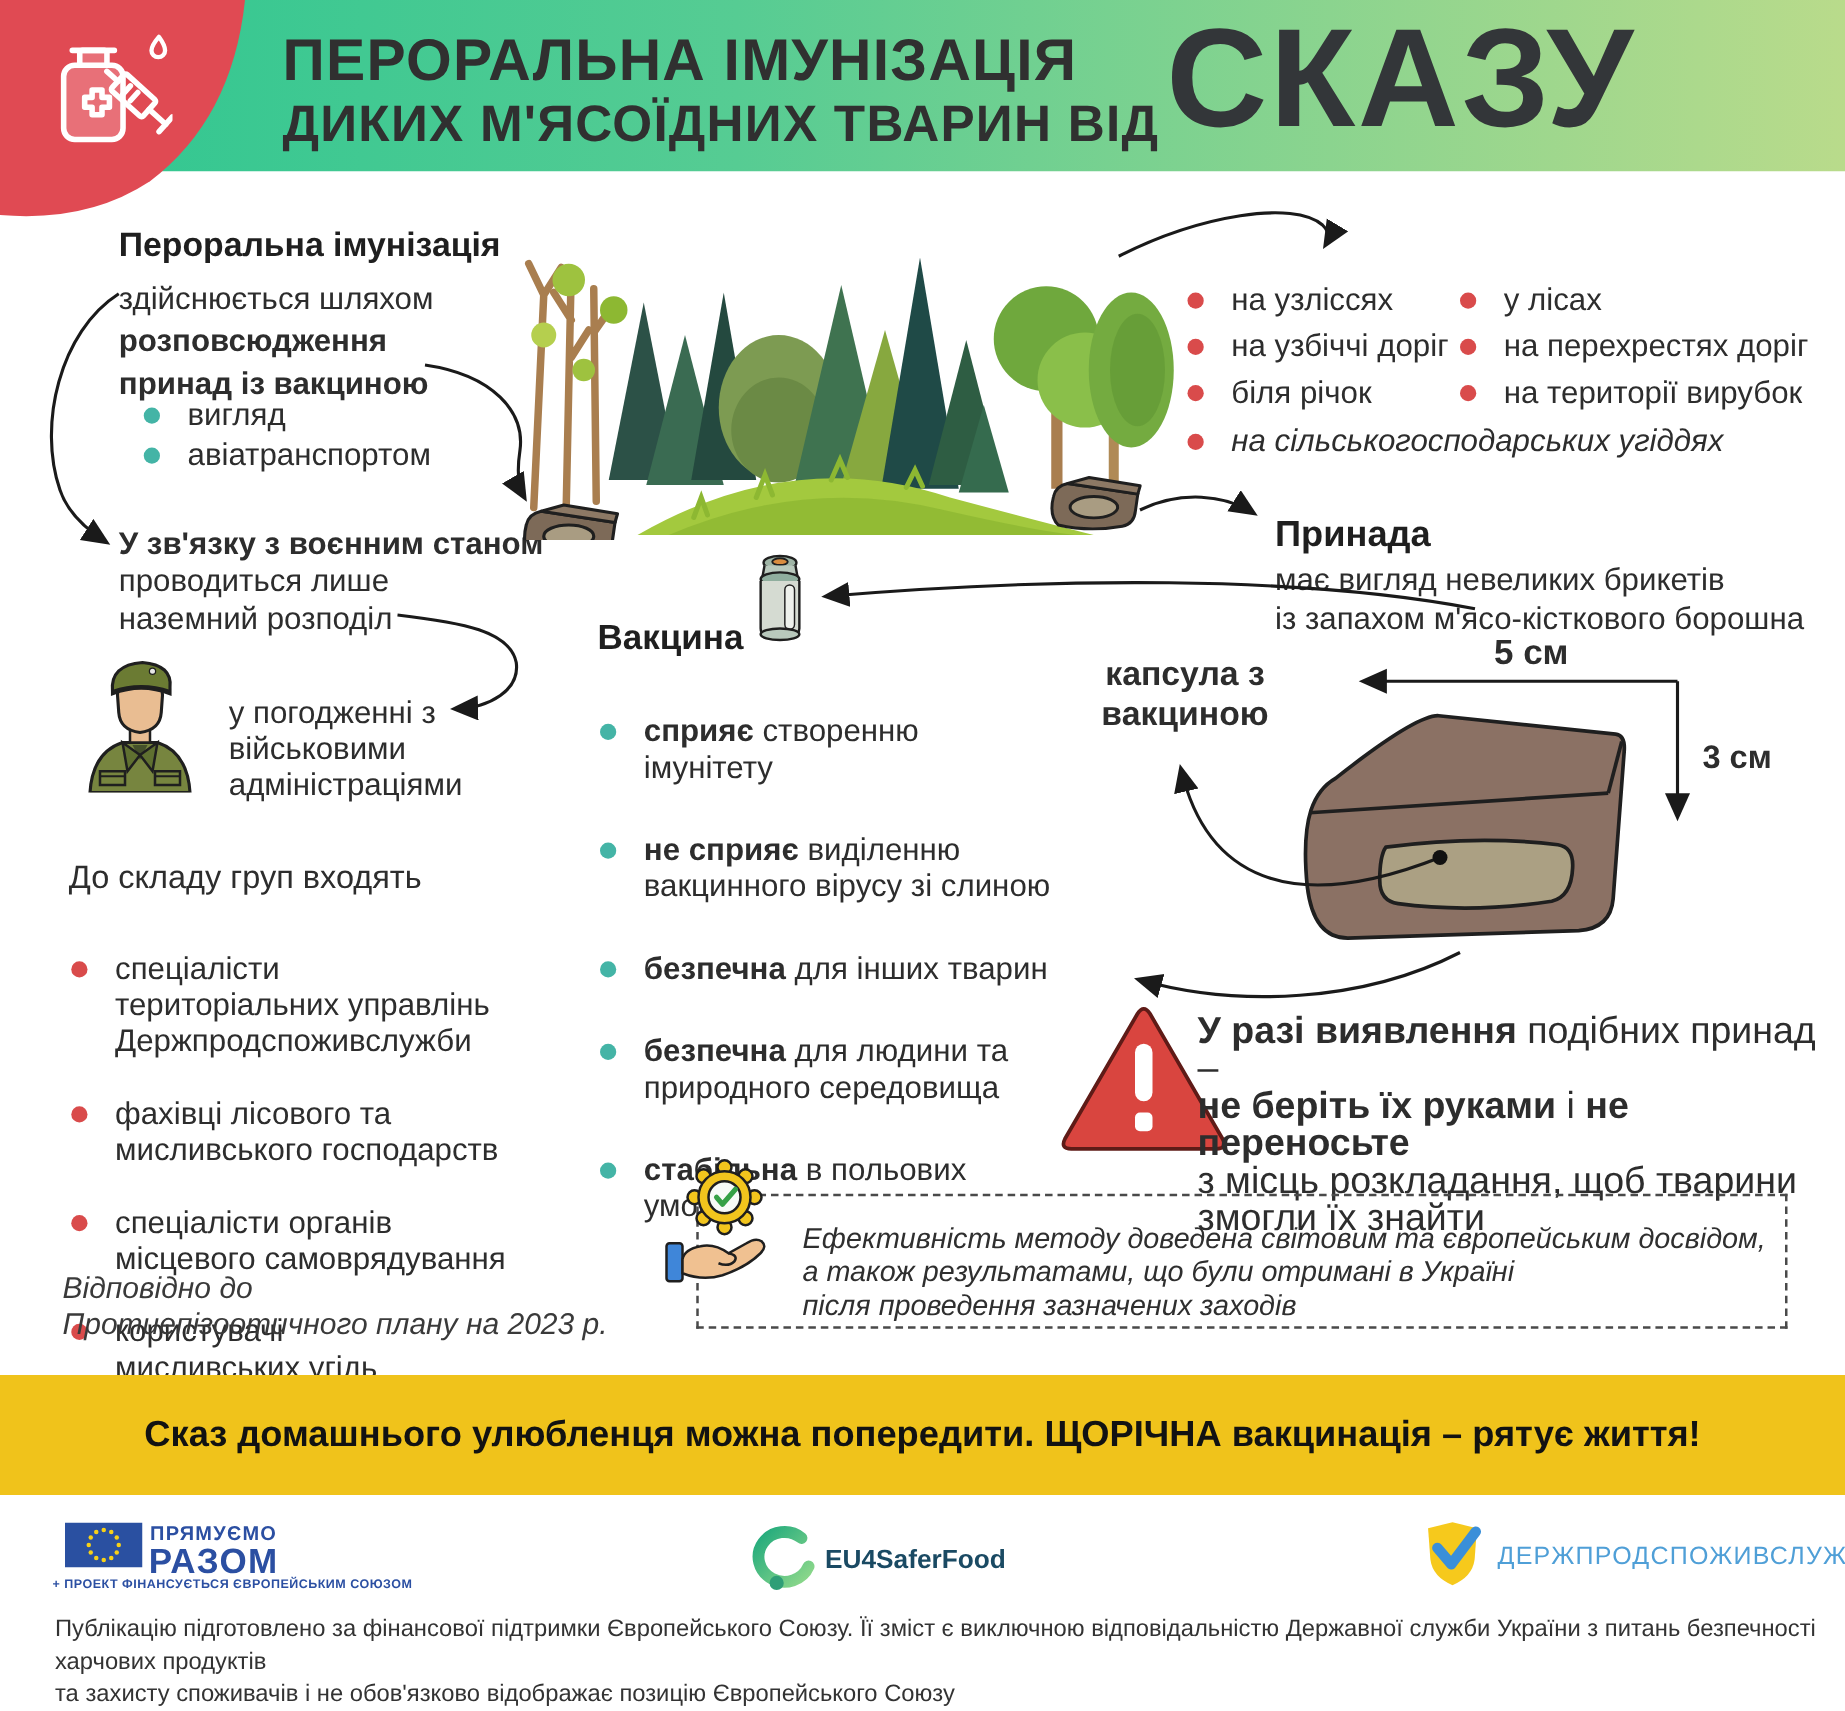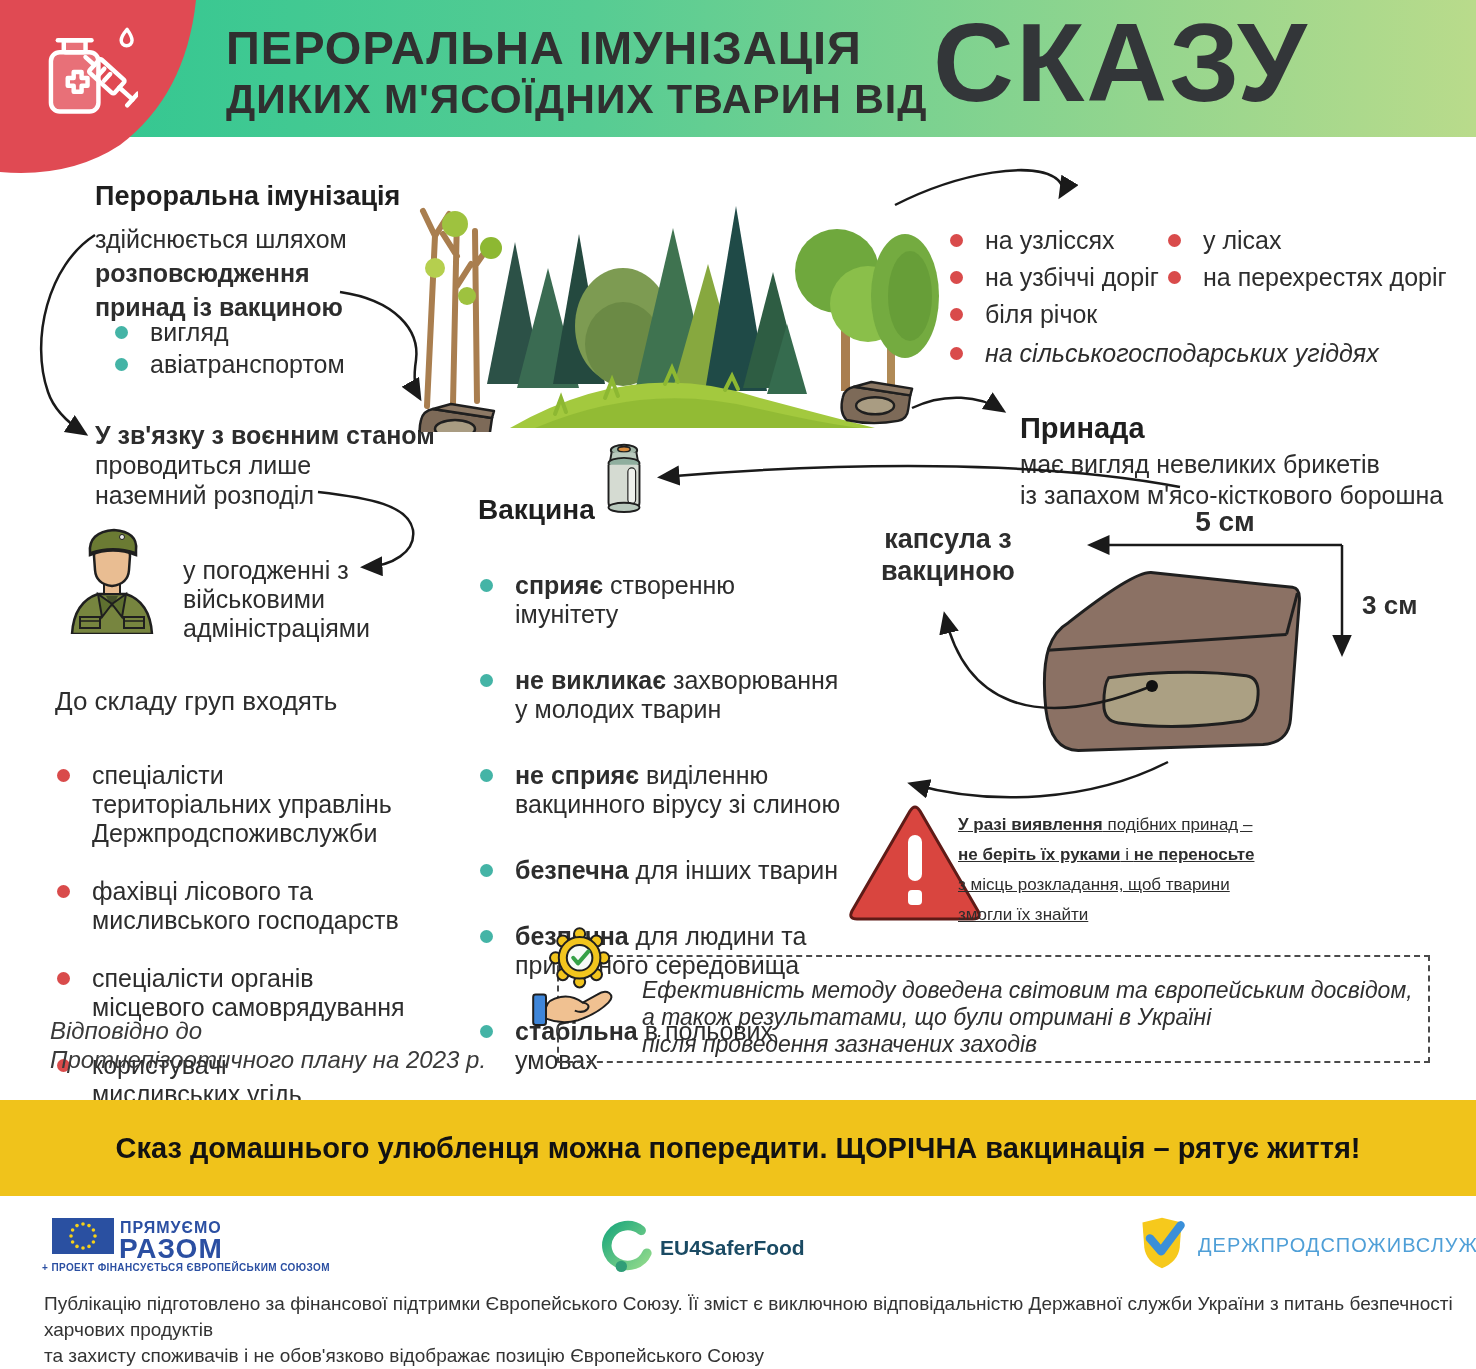--- a/index.html
+++ b/index.html
@@ -169,39 +169,38 @@
     <path d="M11,29 L11,78 Q11,86 22,87 L40,87 Q51,86 51,78 L51,29" fill="#d5dbd2" stroke="#1f1f1f" stroke-width="2.5"></path>
     <rect x="36" y="33" width="10" height="46" rx="5" fill="#eef1ec" stroke="#1f1f1f" stroke-width="1.5"></rect>
     <ellipse cx="31" cy="84" rx="20" ry="6" fill="#b9c9bd" stroke="#1f1f1f" stroke-width="2.5"></ellipse>
   </svg>
 
   <div class="abs hd" style="left:478px;top:494px;">Вакцина</div>
 
   <ul class="abs blist teal t25 pre" style="left:478px;top:542px;width:380px;">
     <li style="margin-bottom:8px;"><span class="b">сприяє</span><span> створенню
 імунітету</span></li>
-    <li style="margin-bottom:8px;"><span class="b">не викликає</span><span> захворювання
-у молодих тварин</span></li>
     <li style="margin-bottom:8px;"><span class="b">не сприяє</span><span> виділенню
 вакцинного вірусу зі слиною</span></li>
     <li style="margin-bottom:8px;"><span class="b">безпечна</span><span> для інших тварин</span></li>
     <li style="margin-bottom:8px;"><span class="b">безпечна</span><span> для людини та
 природного середовища</span></li>
     <li><span class="b">стабільна</span><span> в польових
 умовах</span></li>
   </ul>
 
   <ul class="abs blist t25" style="left:948px;top:226px;">
     <li style="margin-bottom:8px;"><span>на узліссях</span></li>
     <li style="margin-bottom:8px;"><span>на узбіччі доріг</span></li>
     <li><span>біля річок</span></li>
   </ul>
   <ul class="abs blist t25" style="left:1166px;top:226px;">
     <li style="margin-bottom:8px;"><span>у лісах</span></li>
     <li style="margin-bottom:8px;"><span>на перехрестях доріг</span></li>
+    <li><span>на території вирубок</span></li>
   </ul>
   <ul class="abs blist t25" style="left:948px;top:339px;font-style:italic;">
     <li><span>на сільськогосподарських угіддях</span></li>
   </ul>
 
   <div class="abs hd" style="left:1020px;top:412px;font-size:29px;">Принада</div>
   <div class="abs pre t25" style="left:1020px;top:449px;line-height:31px;">має вигляд невеликих брикетів
 із запахом м'ясо-кісткового борошна</div>
 
   <div class="abs b" style="left:1165px;top:506px;width:120px;text-align:center;font-size:28px;">5 см</div>
@@ -215,21 +214,21 @@
     <path d="M256,74 L267,32" stroke="#1f1f1f" stroke-width="3" fill="none"></path>
     <path d="M75,118 Q150,108 215,116 Q228,118 227,135 Q226,158 210,162 Q145,172 85,164 Q70,162 70,145 Q70,125 75,118 Z" fill="#aba083" stroke="#1f1f1f" stroke-width="3"></path>
   </svg>
 
   <svg class="abs" style="left:848px;top:803px;" width="135" height="122" viewBox="0 0 135 122">
     <path d="M62,8 Q67,0 72,8 L130,108 Q134,116 125,116 L9,116 Q0,116 4,108 Z" fill="#d9453f" stroke="#5f1b17" stroke-width="3" stroke-linejoin="round"></path>
     <rect x="60" y="32" width="14" height="46" rx="7" fill="#ffffff"></rect>
     <rect x="60" y="87" width="14" height="15" rx="4" fill="#ffffff"></rect>
   </svg>
 
-  <div class="abs pre" style="left:958px;top:810px;font-size:17px;line-height:30px;text-decoration:underline;"><span class="b">У разі виявлення</span><span> подібних принад –
+  <div class="abs pre" style="left:958px;top:810px;font-size:30px;line-height:30px;"><span class="b">У разі виявлення</span><span> подібних принад –
 </span><span class="b">не беріть їх руками</span><span> і </span><span class="b">не переносьте</span><span>
 з місць розкладання, щоб тварини
 змогли їх знайти</span></div>
 
   <div class="abs dash-box" style="left:557px;top:955px;"></div>
   <div class="abs pre eff" style="left:642px;top:977px;">Ефективність методу доведена світовим та європейським досвідом,
 а також результатами, що були отримані в Україні
 після проведення зазначених заходів</div>
 
   <svg class="abs" style="left:530px;top:916px;" width="100" height="122" viewBox="0 0 125 140">

